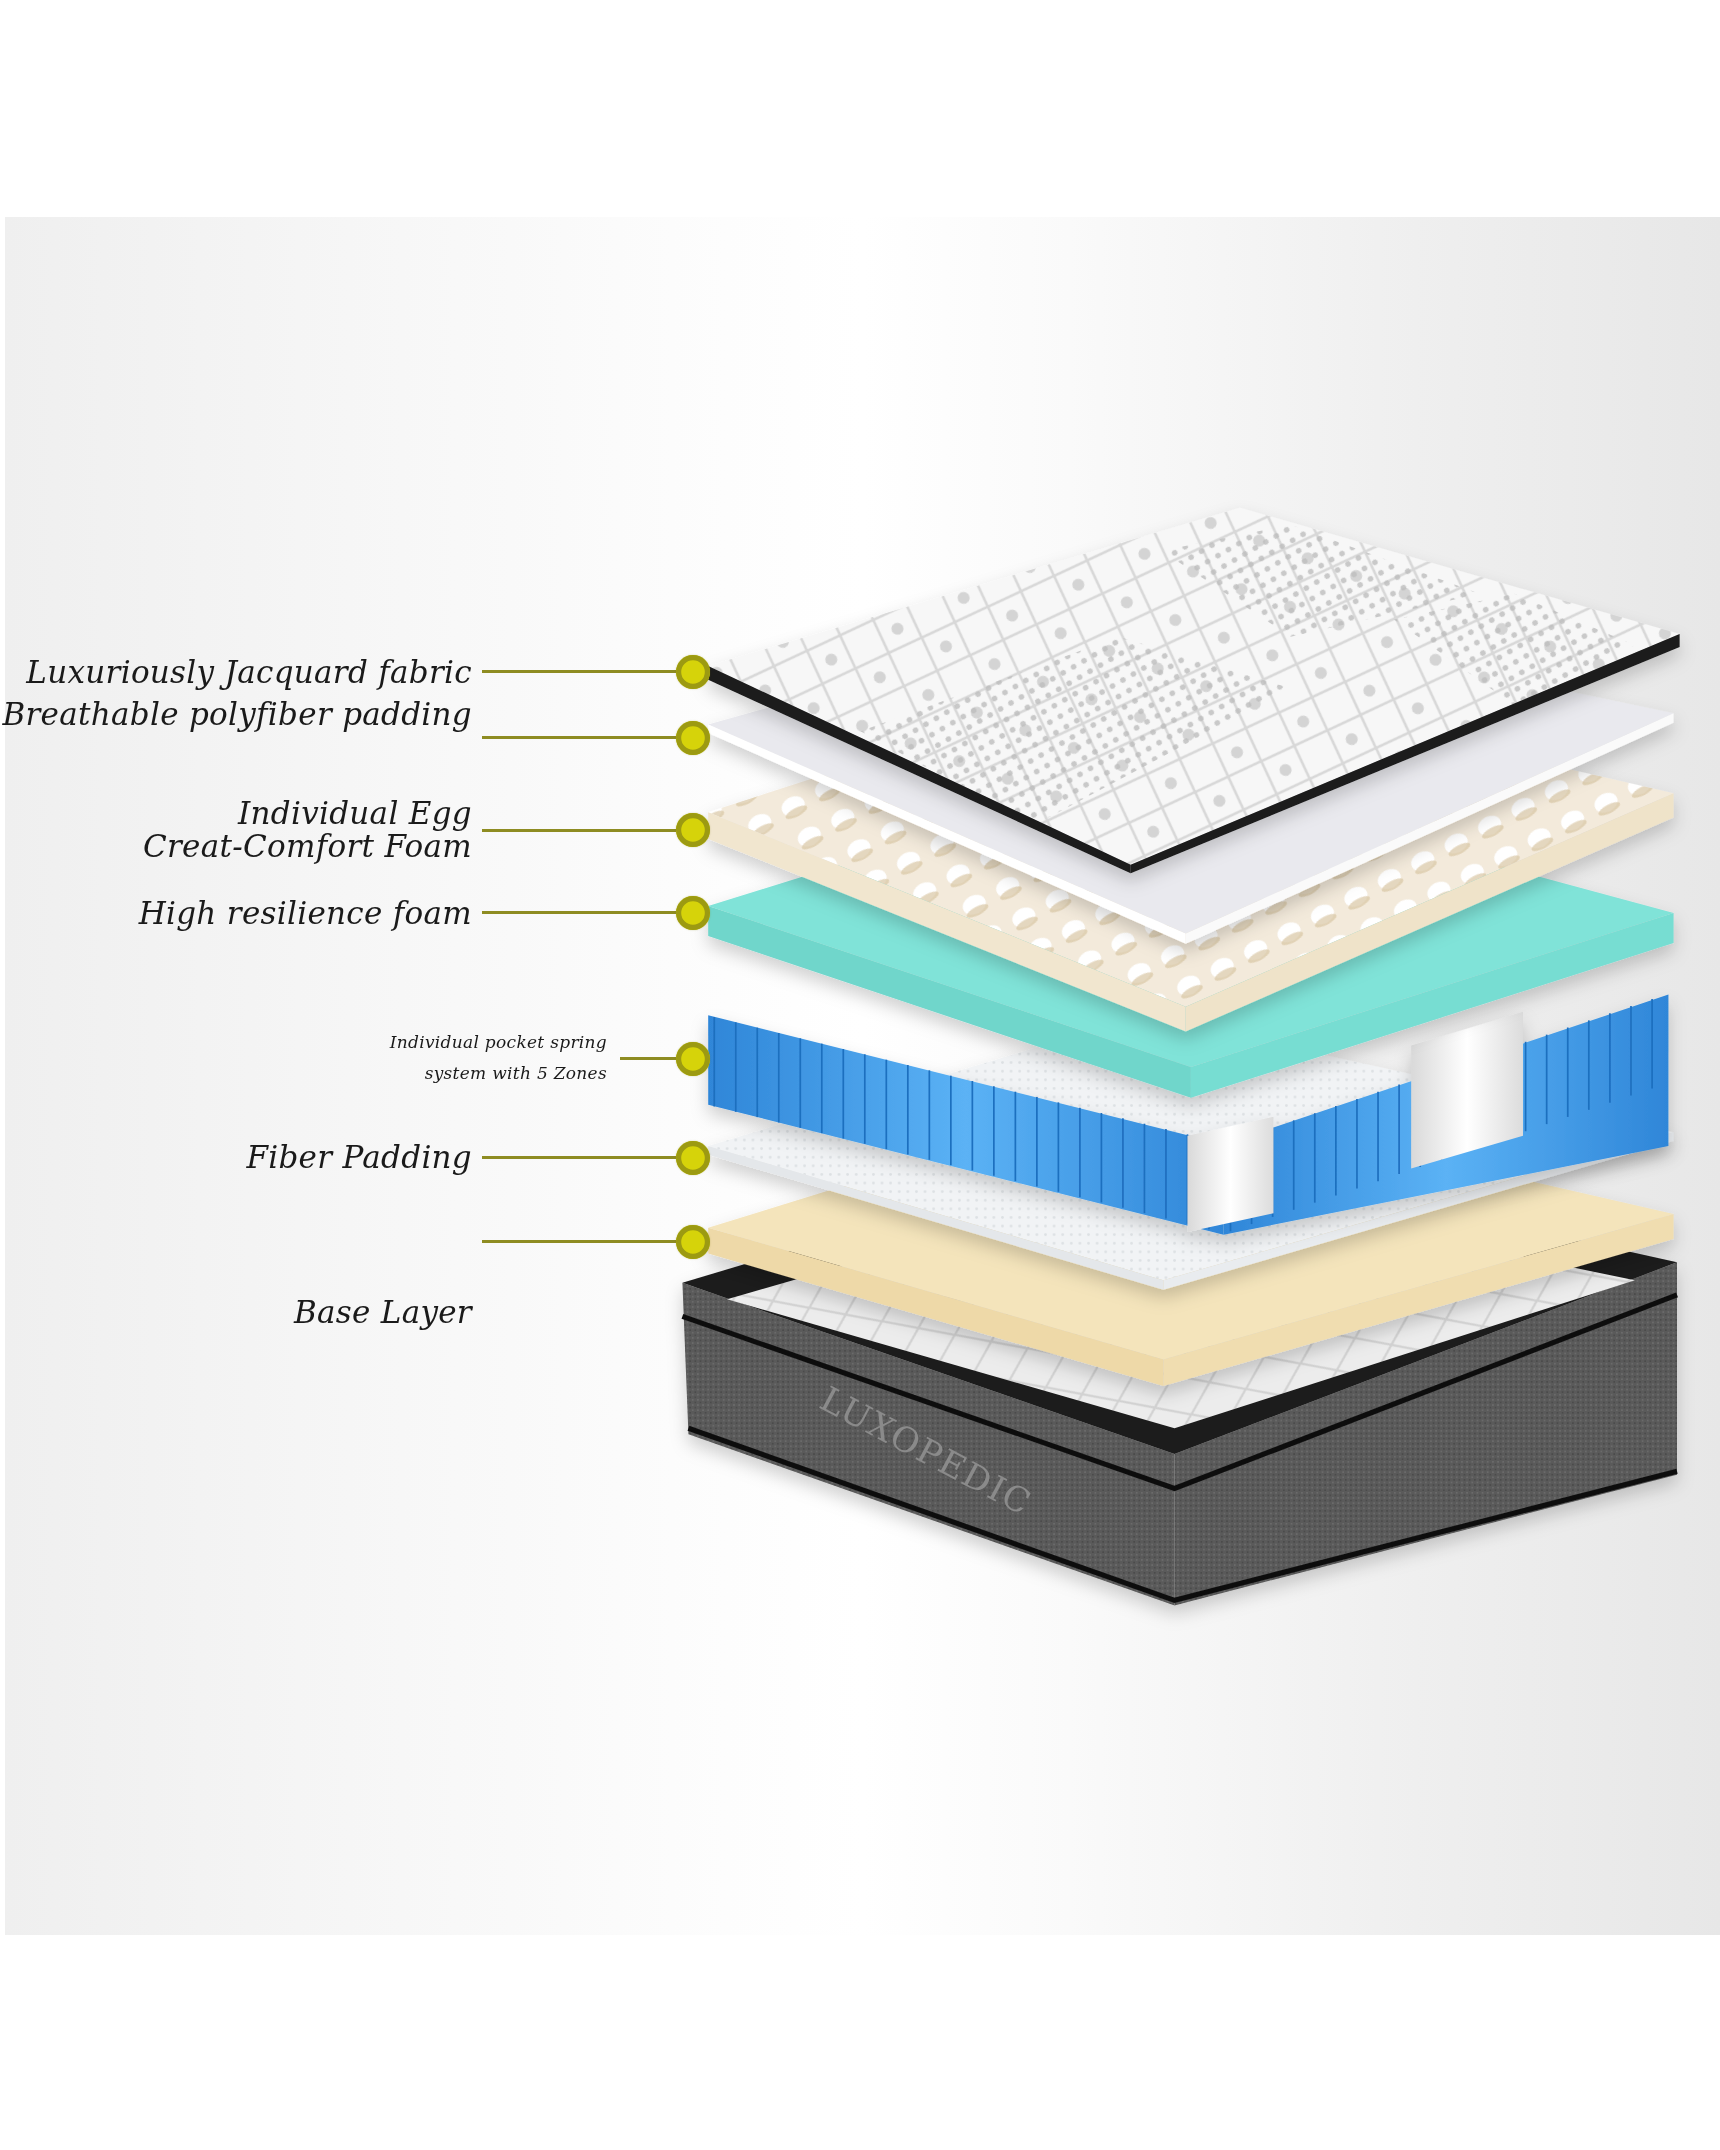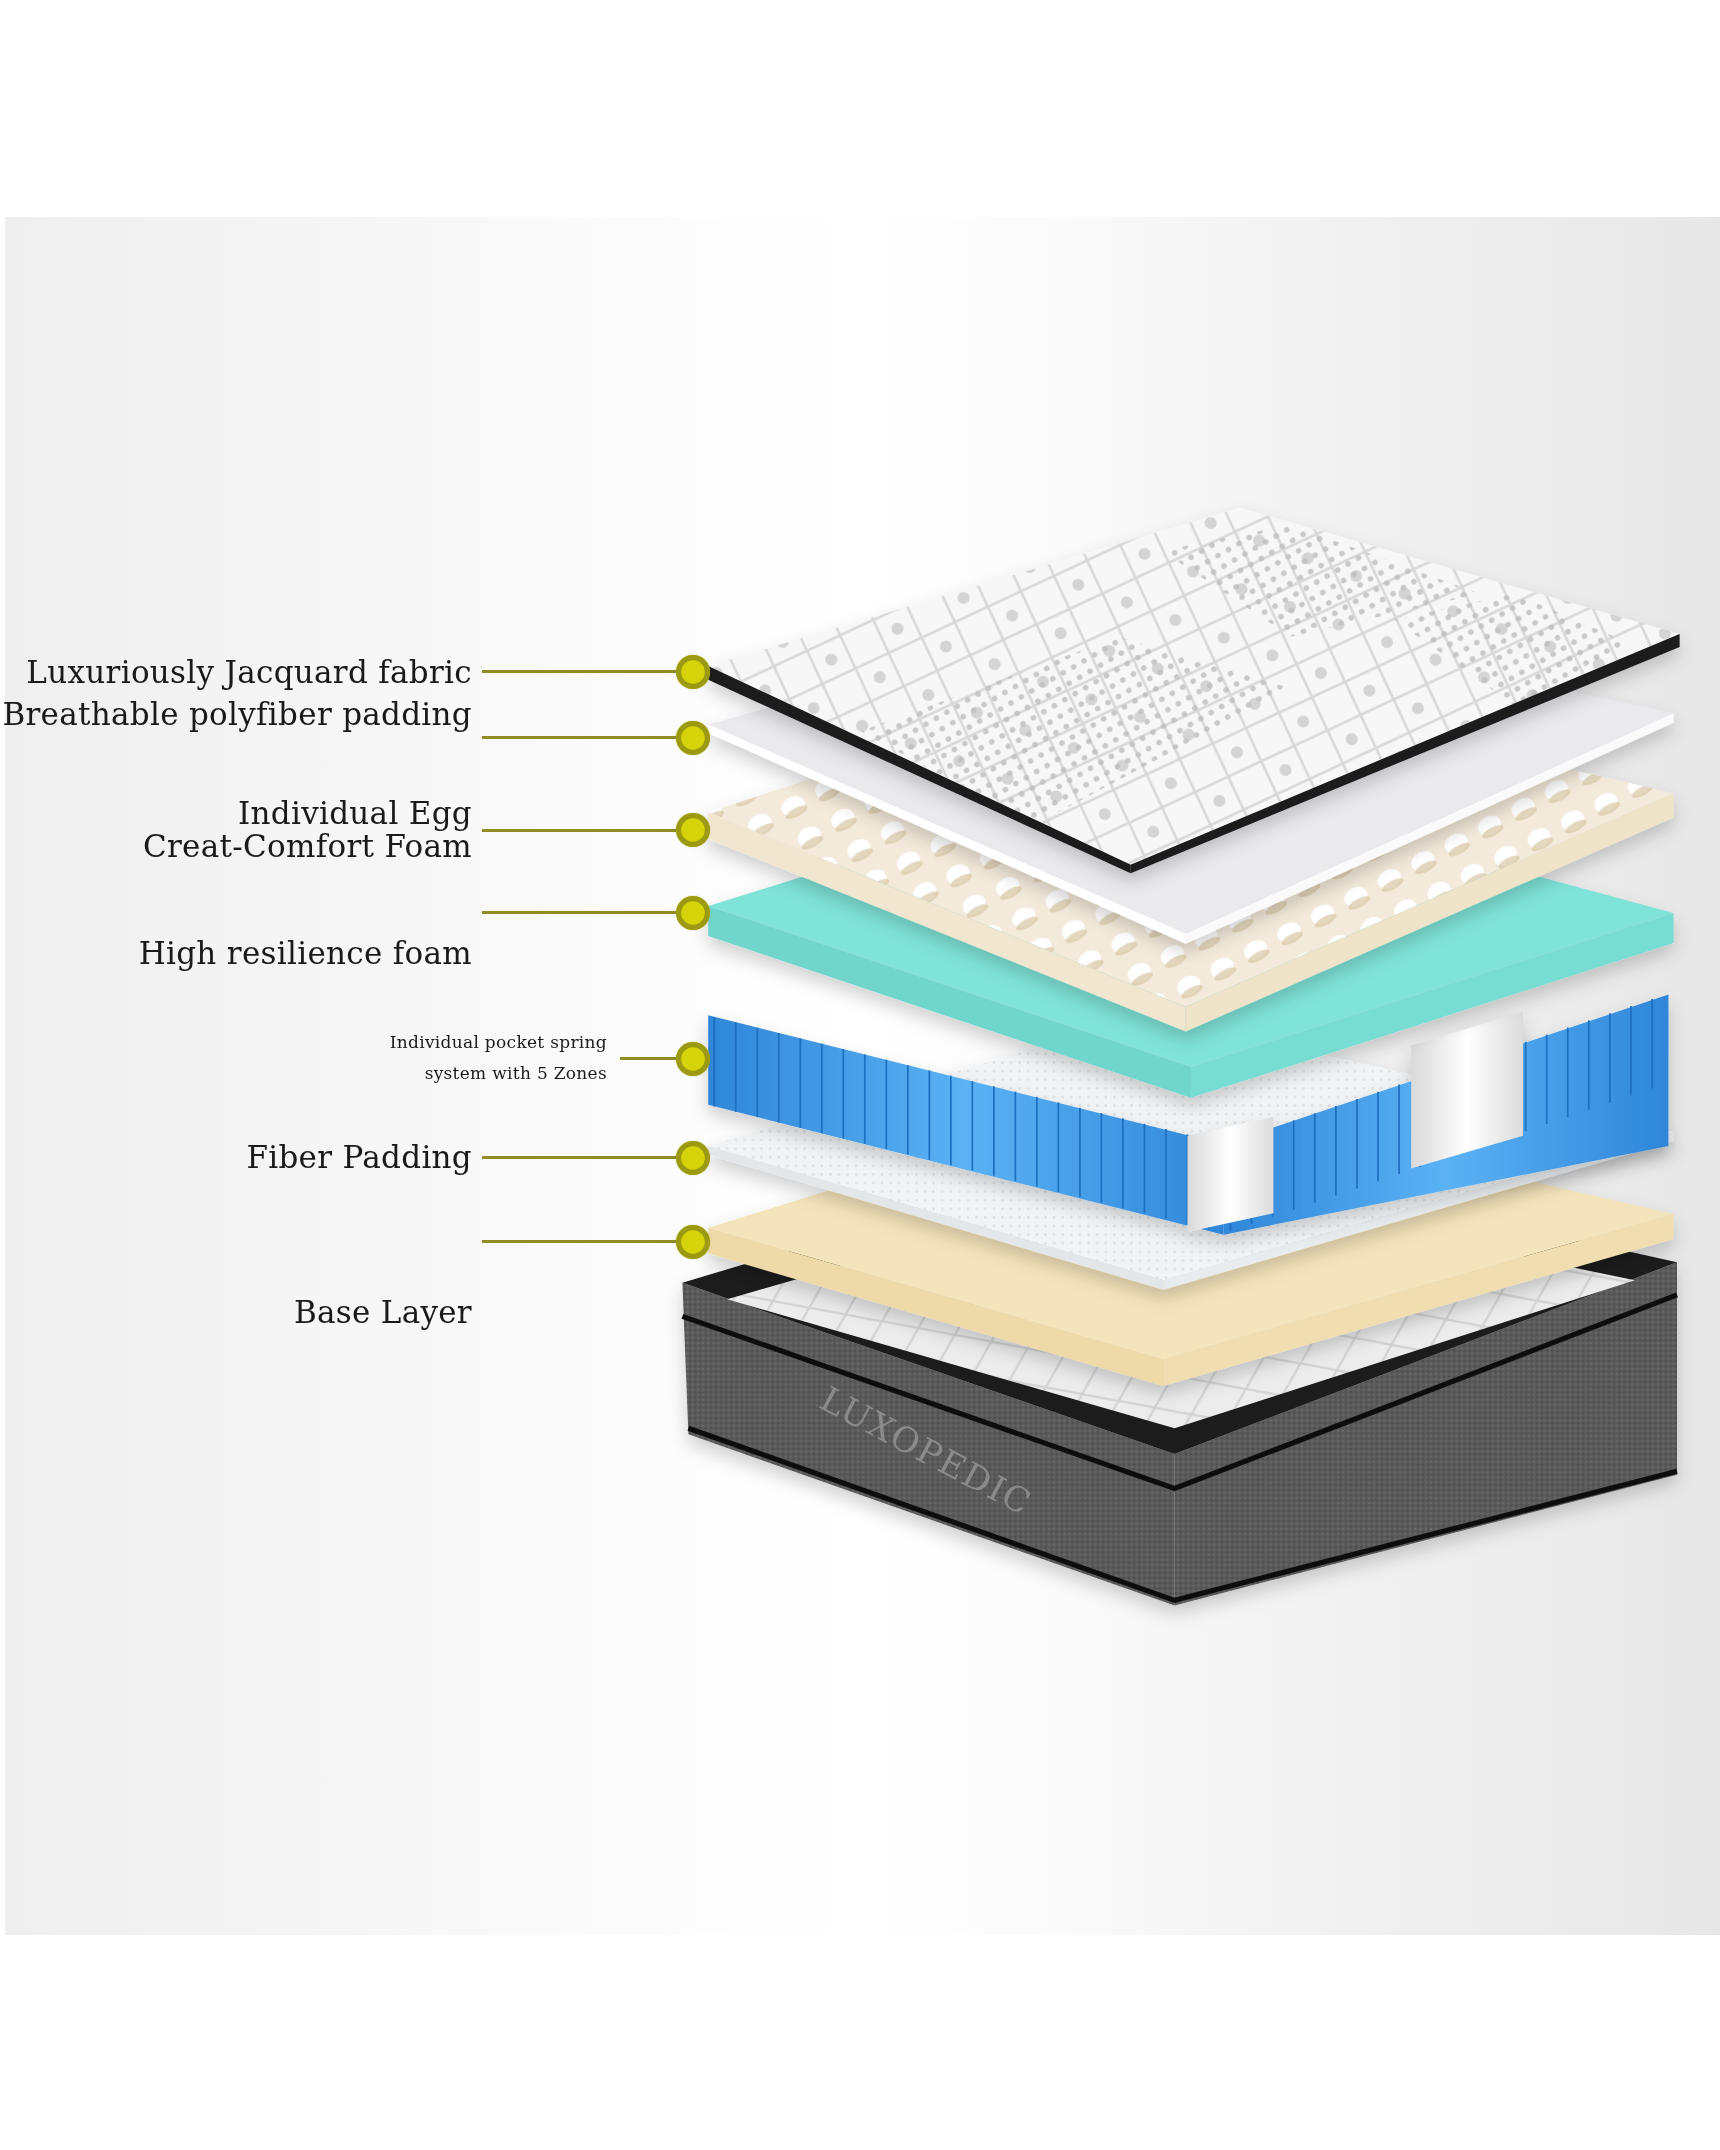--- a/index.html
+++ b/index.html
@@ -1,21 +1,21 @@
 <!DOCTYPE html>
 <html style="font-size:13.8px"><head>
 <meta charset="utf-8">
 <style>
   html, body { margin:0; padding:0; }
   body { width:1721px; height:2151px; position:relative; background:#ffffff; overflow:hidden;
          font-family: "DejaVu Serif", "Liberation Serif", serif; }
   .panel { position:absolute; left:5.2px; top:217px; width:1716px; height:1718px;
     background: linear-gradient(90deg, #efefef 0%, #f6f6f6 20%, #fdfdfd 42%, #ffffff 50%, #fafafa 62%, #f0f0f0 80%, #e7e7e7 100%); }
   .label { position:absolute; right:1249px; color:#1a1a1a; text-align:right; white-space:nowrap;
-    font-family:"DejaVu Serif", serif; font-size:31px; line-height:33px; letter-spacing:0.3px; }
+    font-family:"DejaVu Serif", serif; font-size:31px; line-height:33px; letter-spacing:0.3px;font-style:italic; }
   .label.small { right:1114px; font-size:17px; line-height:31px; }
   .leader { position:absolute; height:3.4px; background:#8e8c22; }
   .dot { position:absolute; width:34px; height:34px; border-radius:50%; background:#d6d30a;
     box-shadow: inset 0 0 0 5.2px #9c9a12, 0 0 1.7px rgba(120,120,0,0.4); transform:translate(-50%,-50%); z-index:5; }
   svg.art { position:absolute; left:0; top:0; z-index:2; }
 </style>
 </head>
 <body>
 
 <div class="panel"></div>
@@ -23,21 +23,21 @@
 <div class="label" style="top:656px;">
   <div>Luxuriously Jacquard fabric</div>
 </div>
 <div class="label" style="top:698px;">
   <div>Breathable polyfiber padding</div>
 </div>
 <div class="label" style="top:797px;">
   <div>Individual Egg</div>
   <div>Creat-Comfort Foam</div>
 </div>
-<div class="label" style="top:897px;margin-top:40px;">
+<div class="label" style="top:897px;">
   <div>High resilience foam</div>
 </div>
 <div class="label small" style="top:1027px;">
   <div>Individual pocket spring</div>
   <div>system with 5 Zones</div>
 </div>
 <div class="label" style="top:1141px;">
   <div>Fiber Padding</div>
 </div>
 <div class="label" style="top:1296px;">

